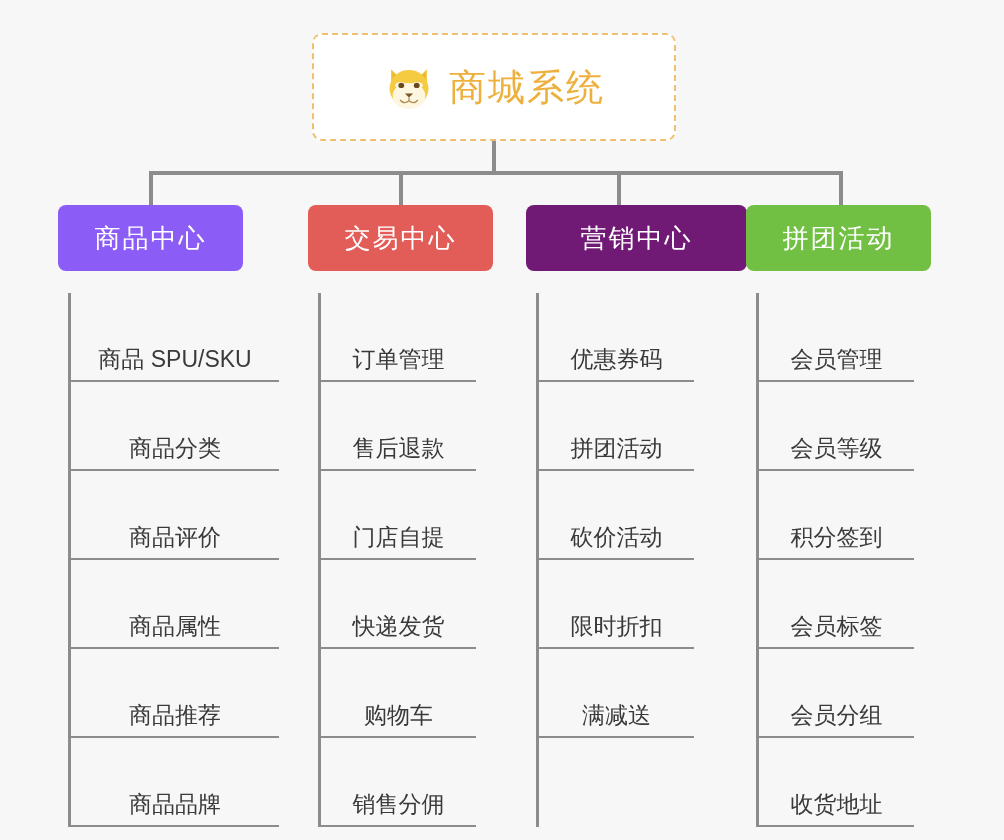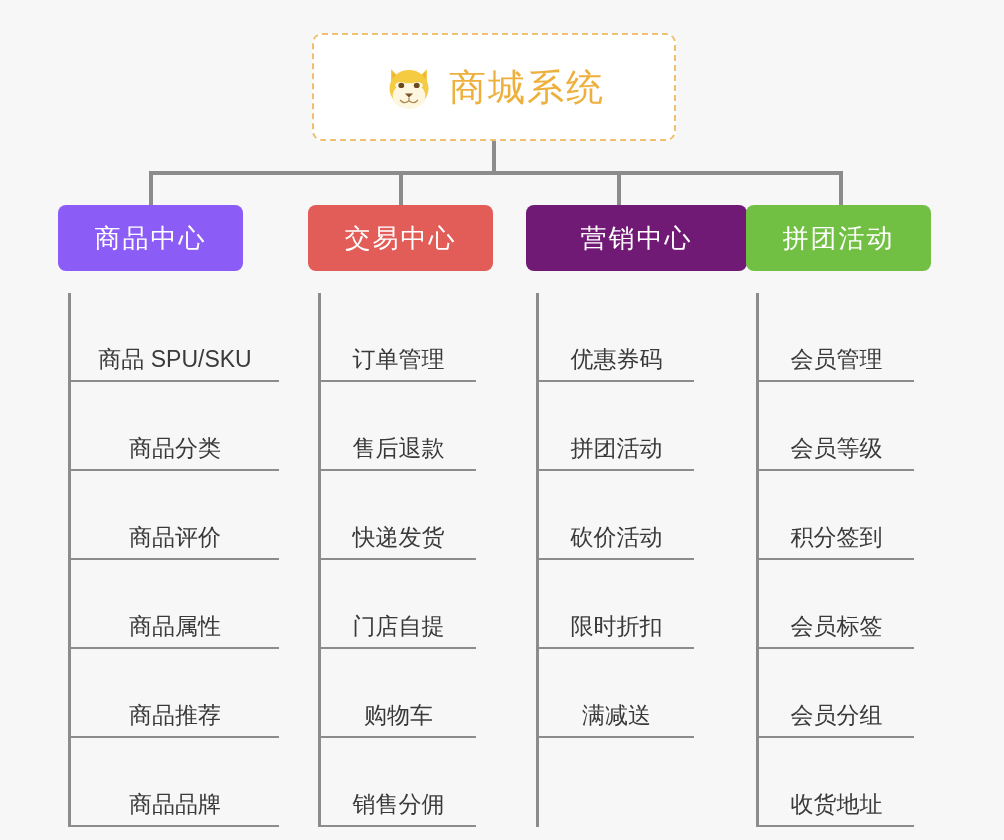--- a/index.html
+++ b/index.html
@@ -201,26 +201,26 @@
     <div class="leaf-gap"></div>
     <div class="leaf-list">
       <div class="spine"></div>
       <div class="leaf-item">
           <span class="leaf-label">订单管理</span>
         </div>
       <div class="leaf-item">
           <span class="leaf-label">售后退款</span>
         </div>
       <div class="leaf-item">
+          <span class="leaf-label">门店自提</span>
+        </div>
+      <div class="leaf-item">
           <span class="leaf-label">快递发货</span>
         </div>
       <div class="leaf-item">
-          <span class="leaf-label">门店自提</span>
-        </div>
-      <div class="leaf-item">
           <span class="leaf-label">购物车</span>
         </div>
       <div class="leaf-item">
           <span class="leaf-label">销售分佣</span>
         </div>
     </div>
   </div>
 
   <div class="column col-3">
     <div class="cat-box">

